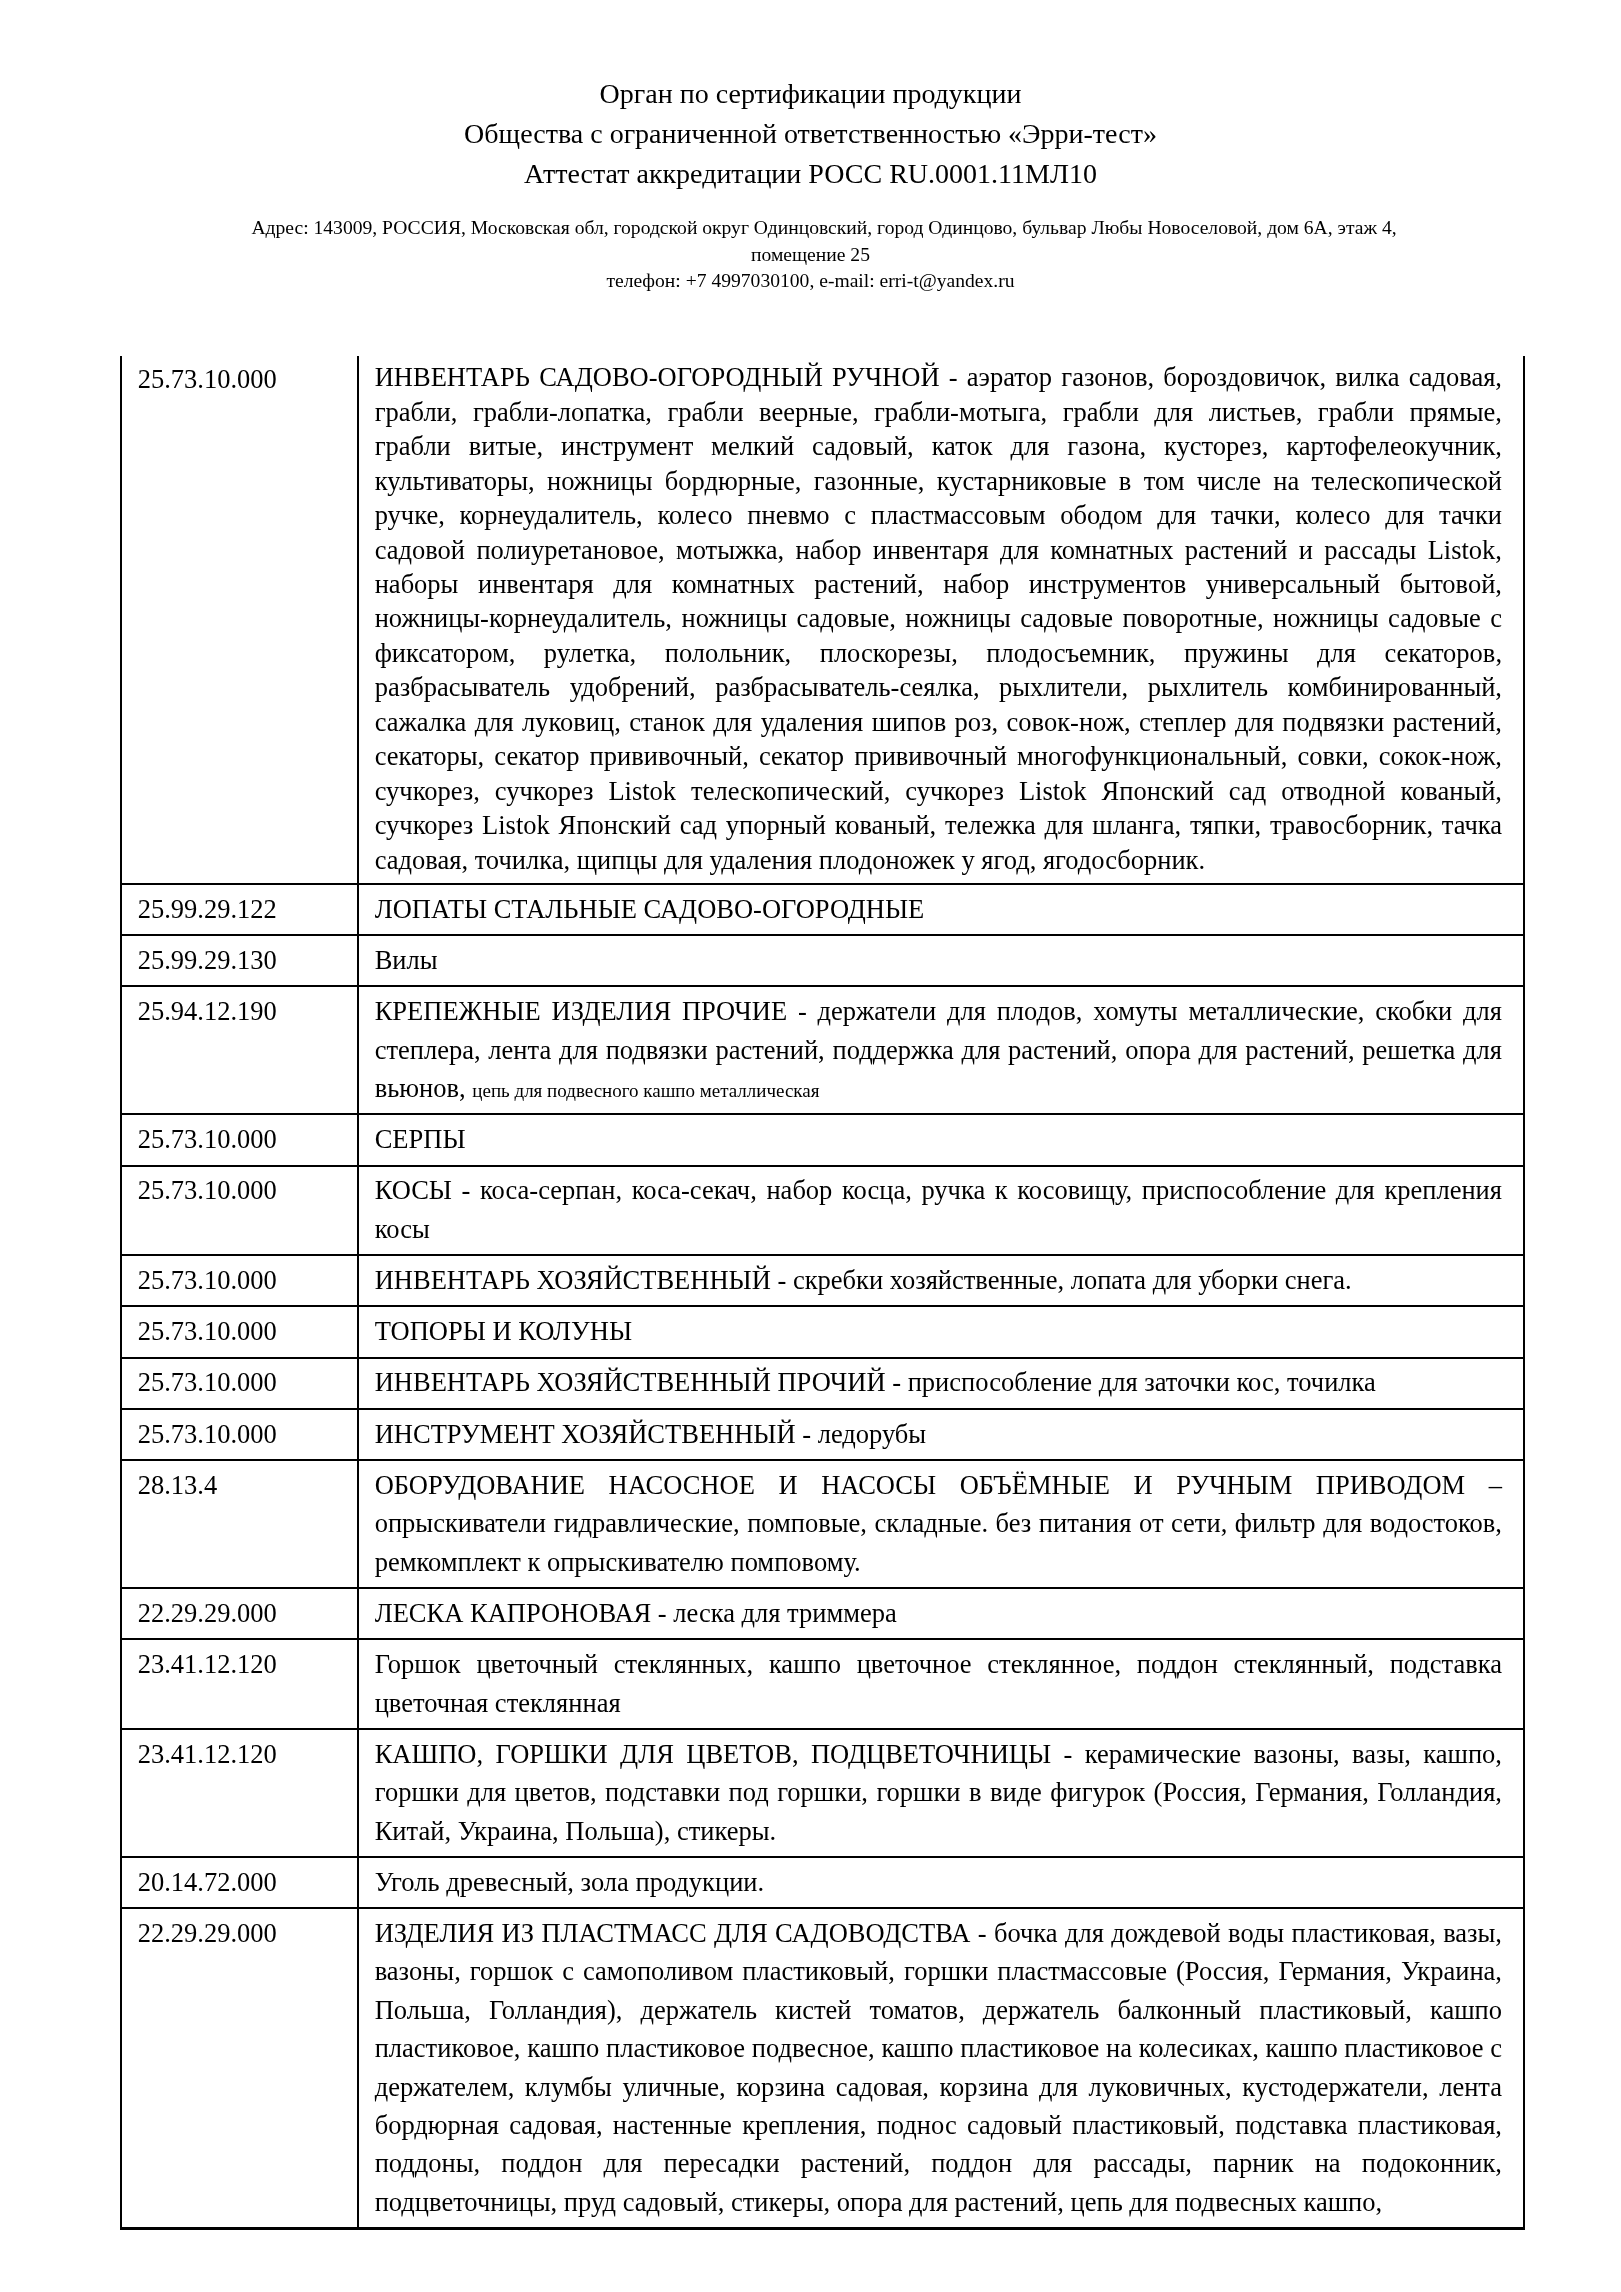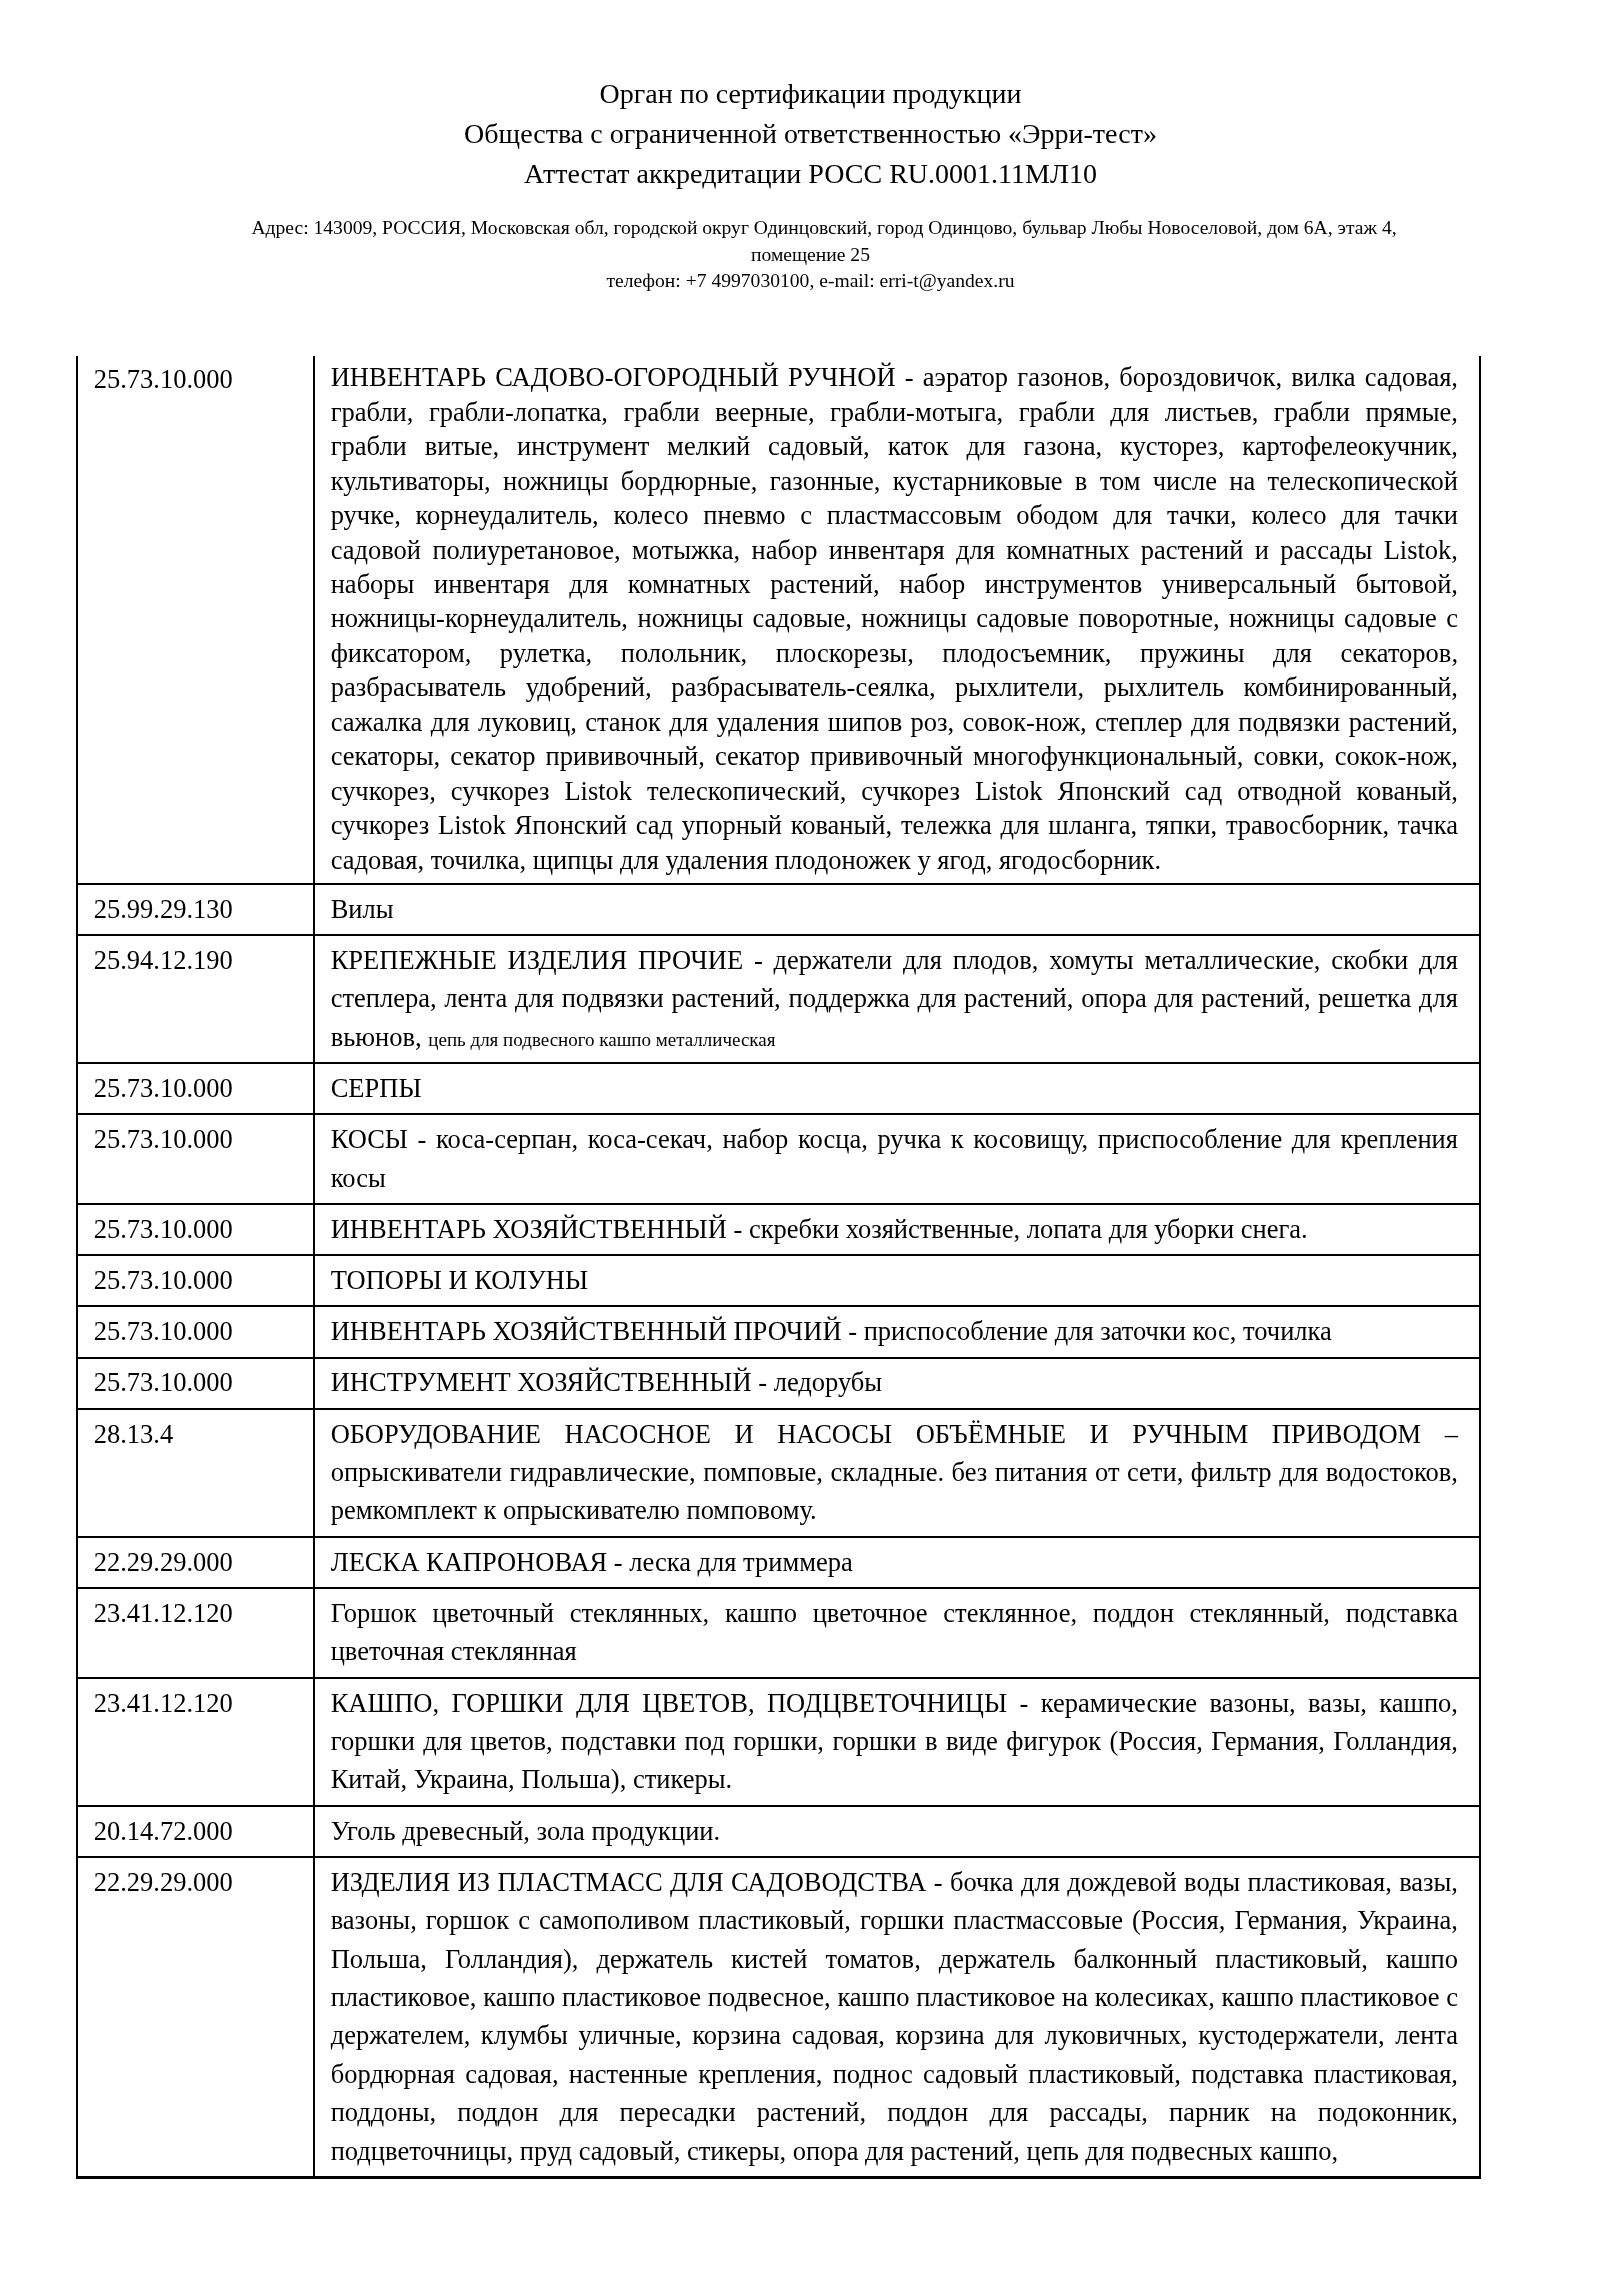--- a/index.html
+++ b/index.html
@@ -23,21 +23,21 @@
   .doc-header .addr{
     font-size:19.6px;
     line-height:26.5px;
     margin:0;
   }
   .doc-header .addr.first{ margin-top:21px;padding-left:27px; }
   table.products{
     border-collapse:collapse;
     table-layout:fixed;
     width:1405px;
-    margin-left:76px;
+    margin-left:120px;
     margin-top:61px;
     border-left:2px solid #000;
     border-right:2px solid #000;
     border-bottom:3.9px solid #000;
     border-top:0;
   }
   table.products col.c-code{ width:237px; }
   table.products td{
     vertical-align:top;
     font-size:26.5px;
@@ -72,20 +72,24 @@
 
   <table class="products">
     <colgroup>
       <col class="c-code">
       <col class="c-desc">
     </colgroup>
     <tbody>
         <tr>
           <td class="code">25.73.10.000</td>
           <td class="desc"><span>ИНВЕНТАРЬ САДОВО-ОГОРОДНЫЙ РУЧНОЙ - аэратор газонов, бороздовичок, вилка садовая, грабли, грабли-лопатка, грабли веерные, грабли-мотыга, грабли для листьев, грабли прямые, грабли витые, инструмент мелкий садовый, каток для газона, кусторез, картофелеокучник, культиваторы, ножницы бордюрные, газонные, кустарниковые в том числе на телескопической ручке, корнеудалитель, колесо пневмо с пластмассовым ободом для тачки, колесо  для тачки садовой полиуретановое, мотыжка, набор инвентаря для комнатных растений и рассады Listok, наборы инвентаря для комнатных растений, набор инструментов универсальный бытовой, ножницы-корнеудалитель, ножницы садовые, ножницы садовые поворотные, ножницы садовые с фиксатором, рулетка, полольник, плоскорезы, плодосъемник, пружины для секаторов, разбрасыватель удобрений, разбрасыватель-сеялка, рыхлители, рыхлитель комбинированный, сажалка для луковиц, станок для удаления шипов роз, совок-нож, степлер для подвязки растений, секаторы, секатор прививочный, секатор прививочный многофункциональный, совки, сокок-нож, сучкорез, сучкорез Listok телескопический, сучкорез Listok Японский сад отводной кованый, сучкорез Listok Японский сад упорный кованый, тележка для шланга, тяпки, травосборник, тачка садовая, точилка, щипцы для удаления плодоножек у ягод, ягодосборник.</span></td>
+        </tr>
+        <tr>
+          <td class="code">25.99.29.122</td>
+          <td class="desc"><span>ЛОПАТЫ СТАЛЬНЫЕ САДОВО-ОГОРОДНЫЕ</span></td>
         </tr>
         <tr>
           <td class="code">25.99.29.130</td>
           <td class="desc"><span>Вилы</span></td>
         </tr>
         <tr>
           <td class="code">25.94.12.190</td>
           <td class="desc"><span>КРЕПЕЖНЫЕ ИЗДЕЛИЯ ПРОЧИЕ - держатели для плодов, хомуты металлические, скобки для степлера, лента для подвязки растений, поддержка для растений, опора для растений, решетка для вьюнов, </span><span class="small">цепь для подвесного кашпо металлическая</span></td>
         </tr>
         <tr>

